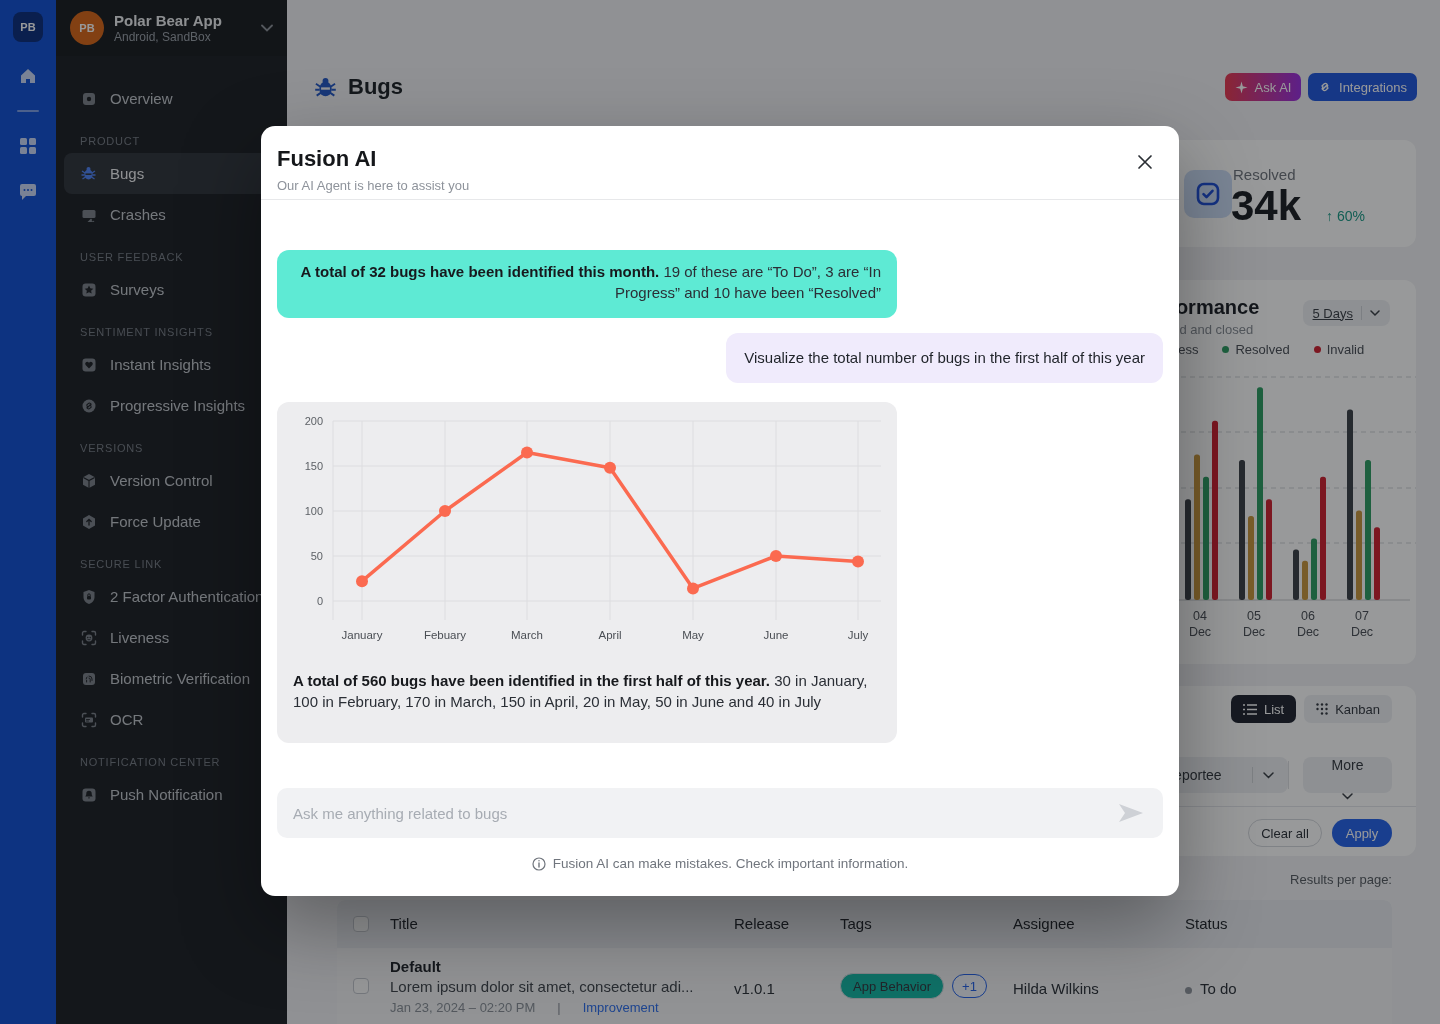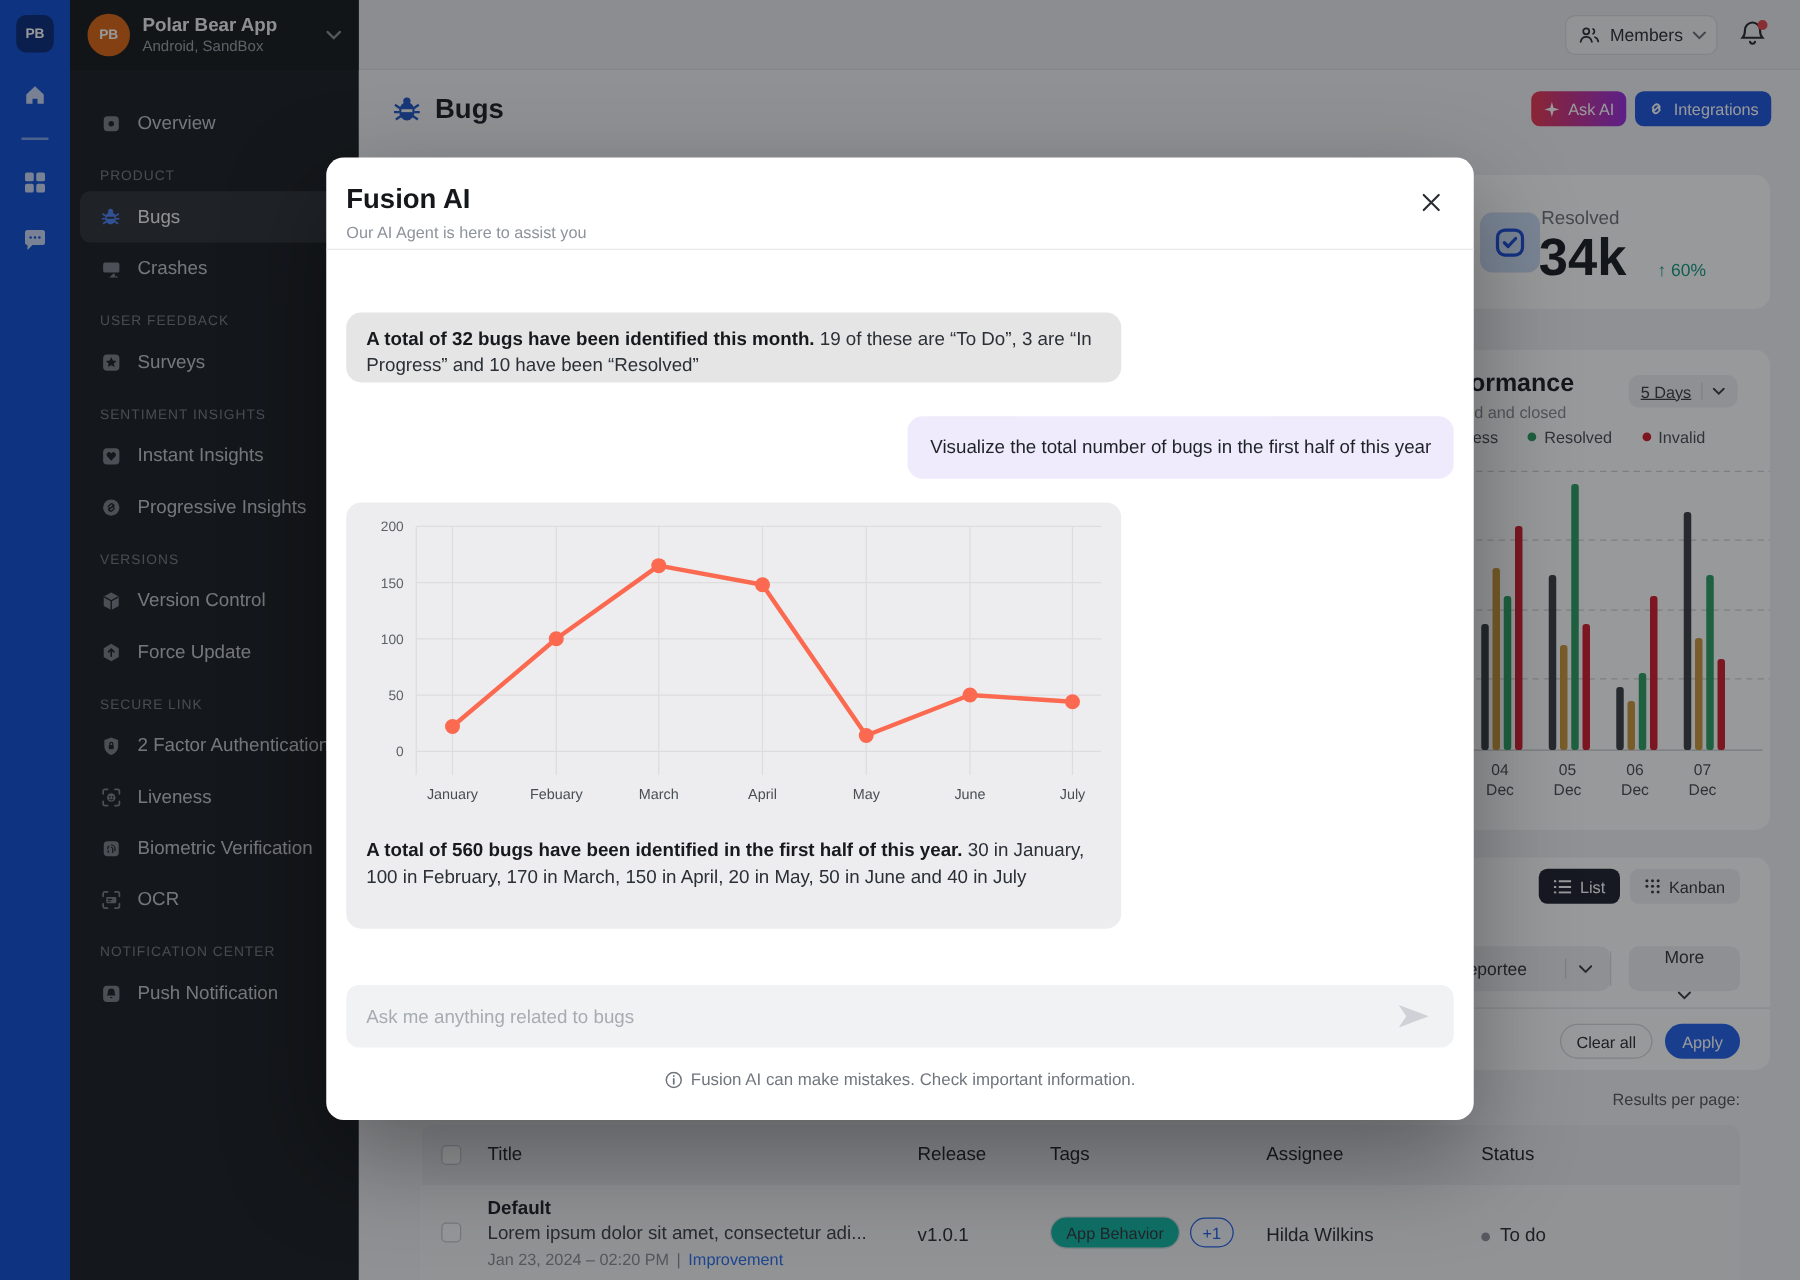--- a/index.html
+++ b/index.html
@@ -73,37 +73,37 @@
   .thead { height:48px; background:#e9ebef; position:relative; font-size:15px; color:#23272e; }
   .trow { height:76px; background:#f4f5f7; position:relative; }
   .tcell { position:absolute; top:0; }
   .cb { width:16px; height:16px; border:1.5px solid #c3c7cd; border-radius:4px; background:#fbfbfc; }
   .th-cb, .tr-cb { left:16px; top:16px; position:absolute; }
   .tr-cb { top:30px; }
   .col-title { left:53px; } .col-release { left:397px; } .col-tags { left:503px; } .col-assignee { left:676px; } .col-status { left:848px; }
   .thead .tcell { top:15px; }
   .row-title { top:10px; font-size:15px; font-weight:bold; color:#1e2228; }
   .row-desc { top:30px; font-size:15px; color:#3f444b; }
-  .row-meta { top:52px; font-size:13px; color:#8a9098; display:flex; gap:6px; align-items:center; }
+  .row-meta { top:52px; font-size:13px; color:#8a9098; display:flex; gap:22px; align-items:center; }
   .row-meta .imp { color:#2f6fed; }
   .row-mid { top:32px; font-size:15px; color:#2c3138; }
   .tag-pill { display:inline-flex; align-items:center; height:26px; padding:0 12px; border-radius:13px; background:#14b8a6; border:1px solid #d8dbe0; font-size:13px; color:#33383f; }
   .plus-pill { display:inline-flex; align-items:center; height:24px; padding:0 9px; border-radius:12px; border:1px solid #2563eb; color:#2563eb; font-size:13px; margin-left:8px; background:#f3f6fd; }
   .status-dot { display:inline-block; width:7px; height:7px; border-radius:50%; background:#8d939b; margin-right:8px; }
 
   
   .overlay { position:absolute; inset:0; background:rgba(10,11,14,.42); z-index:50; }
   .modal { position:absolute; left:261px; top:126px; width:918px; height:770px; background:#fff; border-radius:14px; z-index:60; box-shadow:0 30px 80px rgba(0,0,0,.35); }
   .m-header { position:relative; height:74px; border-bottom:1px solid #e7e8ea; padding:20px 24px 0 16px; }
   .m-title { font-size:22px; font-weight:bold; color:#15171a; }
   .m-sub { margin-top:6px; font-size:13px; color:#8e939b; }
   .m-close { position:absolute; right:24px; top:26px; width:20px; height:20px; color:#2a2e34; }
   .bubble { position:absolute; border-radius:12px; font-size:15px; line-height:21px; color:#2b2f36; }
   .bubble .b { font-weight:bold; color:#17191d; }
-  .bub-ai1 { left:16px; top:124px; width:620px; height:56px; background:#e5e5e5; padding:11px 16px; }
+  .bub-ai1 { left:16px; top:124px; width:620px; height:68px; background:#5eead4; padding:11px 16px;text-align:right; }
   .bub-user { top:207px; right:16px; height:50px; background:#f0ebfc; padding:14px 18px; color:#1f2329; }
   .bub-chart { left:16px; top:276px; width:620px; height:341px; background:#ededef; }
   .bub-chart .caption { padding:18px 16px 0; }
   .m-input { position:absolute; left:16px; top:662px; width:886px; height:50px; background:#f1f2f4; border-radius:10px; }
   .m-input input { width:100%; height:100%; border:none; outline:none; background:transparent; padding:0 60px 0 16px; font-size:15px; color:#33383f; font-family:"Liberation Sans",sans-serif; }
   .m-input input::placeholder { color:#a7acb3; }
   .send { position:absolute; right:20px; top:16px; width:24px; height:18px; color:#ced1d6; }
   .m-foot { position:absolute; left:0; top:730px; width:100%; display:flex; justify-content:center; align-items:center; gap:7px; font-size:13.5px; color:#70757d; }
 
   svg { display:block; }
@@ -280,44 +280,20 @@
             <svg width="16" height="16" viewBox="0 0 16 16">
               <rect x="1.5" y="1.5" width="13" height="13" rx="3.2" fill="currentColor"></rect>
               <path d="M8 3.8a2.7 2.7 0 0 1 2.7 2.7c0 2 .8 2.6 1 2.9H4.3c.2-.3 1-.9 1-2.9A2.7 2.7 0 0 1 8 3.8zM7 10.6a1 1 0 0 0 2 0" fill="#1d2025"></path>
             </svg>
           </span>
         <span class="nlabel">Push Notification</span>
       </div>
     </div>
   </nav>
 
-  <div class="topbar">
-    <div class="members-btn">
-      <span>
-          <svg width="17" height="14" viewBox="0 0 17 14">
-            <circle cx="6" cy="4" r="2.4" stroke="#2b3037" stroke-width="1.4" fill="none"></circle>
-            <path d="M1.5 12.5c.5-2.6 2.3-4 4.5-4s4 1.4 4.5 4" stroke="#2b3037" stroke-width="1.4" fill="none" stroke-linecap="round"></path>
-            <path d="M11.5 2.2a2.3 2.3 0 0 1 0 3.8M13 8.8c1.4.5 2.3 1.7 2.6 3.4" stroke="#2b3037" stroke-width="1.4" fill="none" stroke-linecap="round"></path>
-          </svg>
-        </span>
-      <span>Members</span>
-      <span style="margin-left:auto;color:#6d727a">
-          <svg width="11" height="7" viewBox="0 0 11 7">
-            <path d="M1 1l4.5 4.5L10 1" stroke="currentColor" stroke-width="1.6" fill="none" stroke-linecap="round"></path>
-          </svg>
-        </span>
-    </div>
-    <div class="bell">
-      <svg width="20" height="22" viewBox="0 0 20 22">
-          <path d="M10 2a6 6 0 0 1 6 6c0 4.4 1.5 5.6 2 6.2H2c.5-.6 2-1.8 2-6.2a6 6 0 0 1 6-6z" stroke="#262b31" stroke-width="1.7" fill="none"></path>
-          <path d="M8 17.5a2.1 2.1 0 0 0 4 0" stroke="#262b31" stroke-width="1.7" fill="none" stroke-linecap="round"></path>
-        </svg>
-      <span class="dot"></span>
-    </div>
-  </div>
 
   <div class="page-header">
     <div class="page-title">
       <span>
           <svg width="25" height="25" viewBox="0 0 17 17">
             <ellipse cx="8.5" cy="9.5" rx="4.2" ry="5" fill="#2457c5"></ellipse>
             <circle cx="8.5" cy="4" r="2" fill="#2457c5"></circle>
             <path d="M2 6l3 2M15 6l-3 2M1.5 10h3M15.5 10h-3M2.5 14l3-2M14.5 14l-3-2" stroke="#2457c5" stroke-width="1.3"></path>
             <rect x="5.5" y="8.4" width="6" height="1.6" fill="#f1f2f4"></rect>
           </svg>

